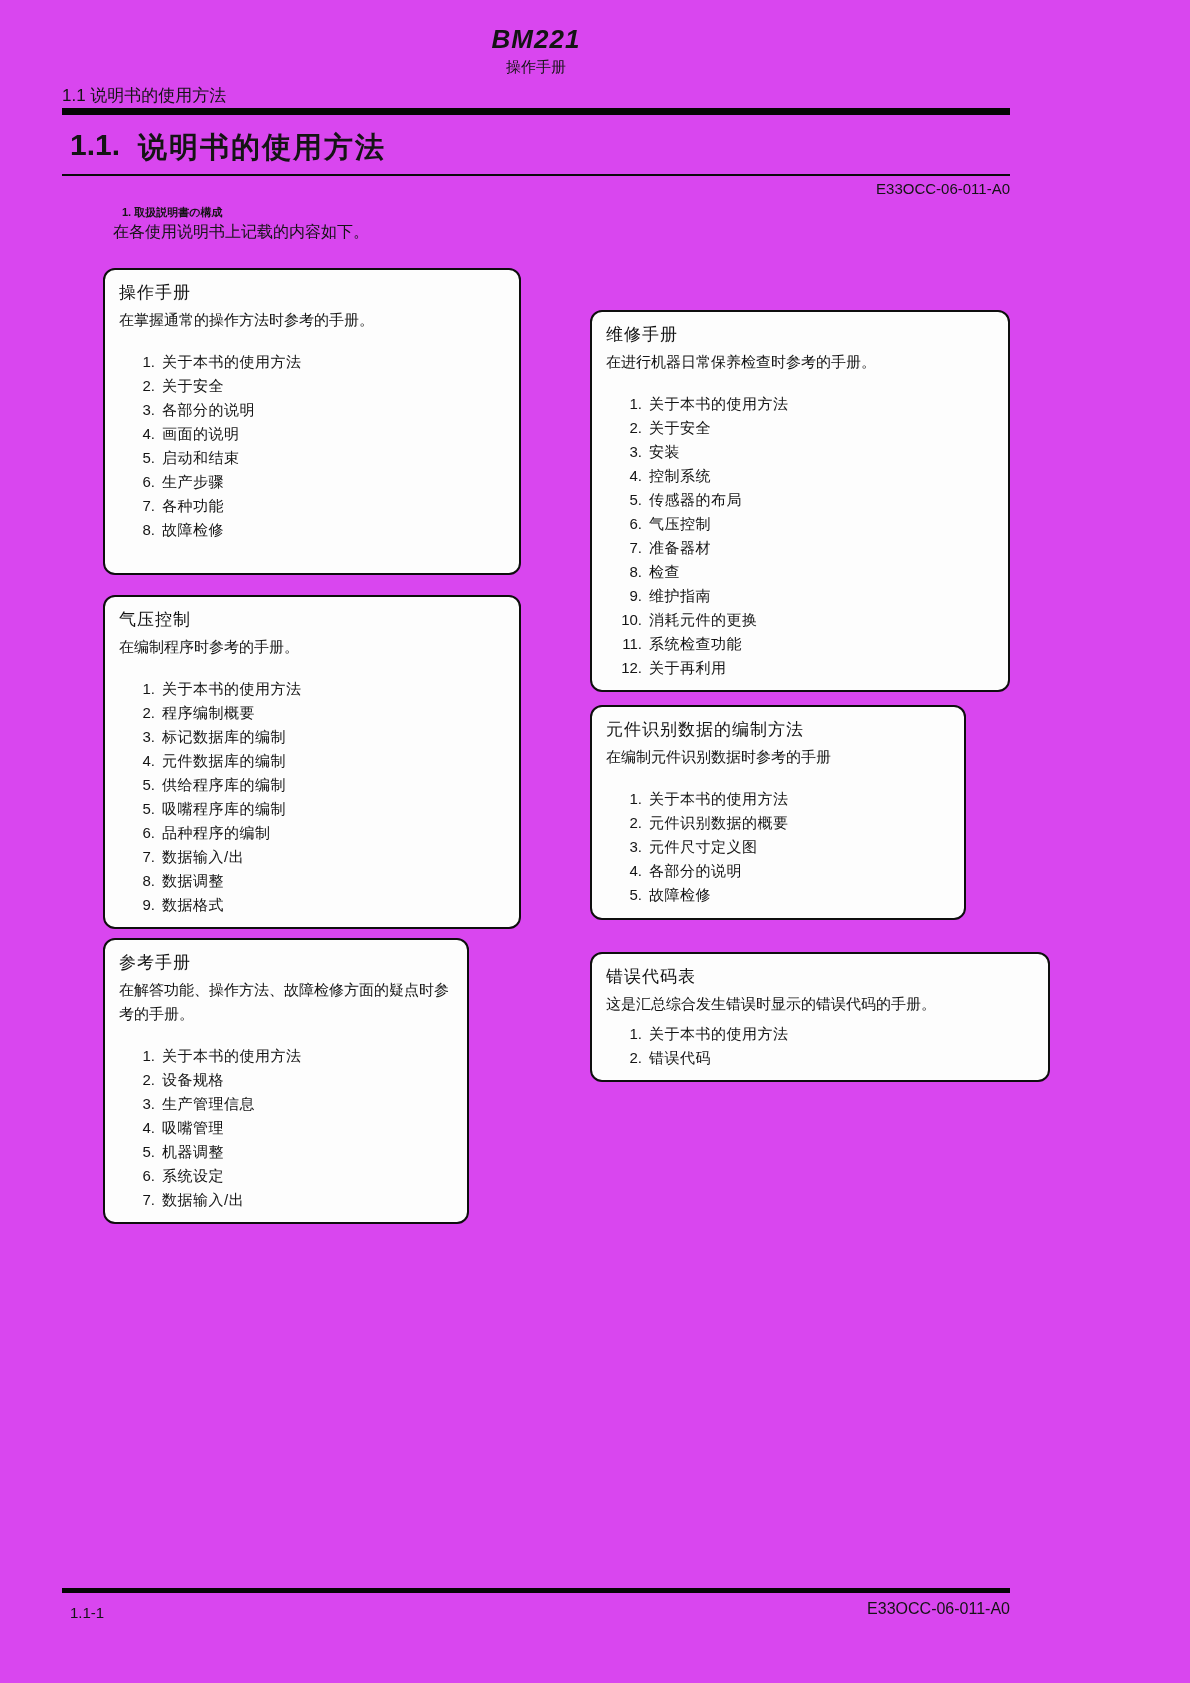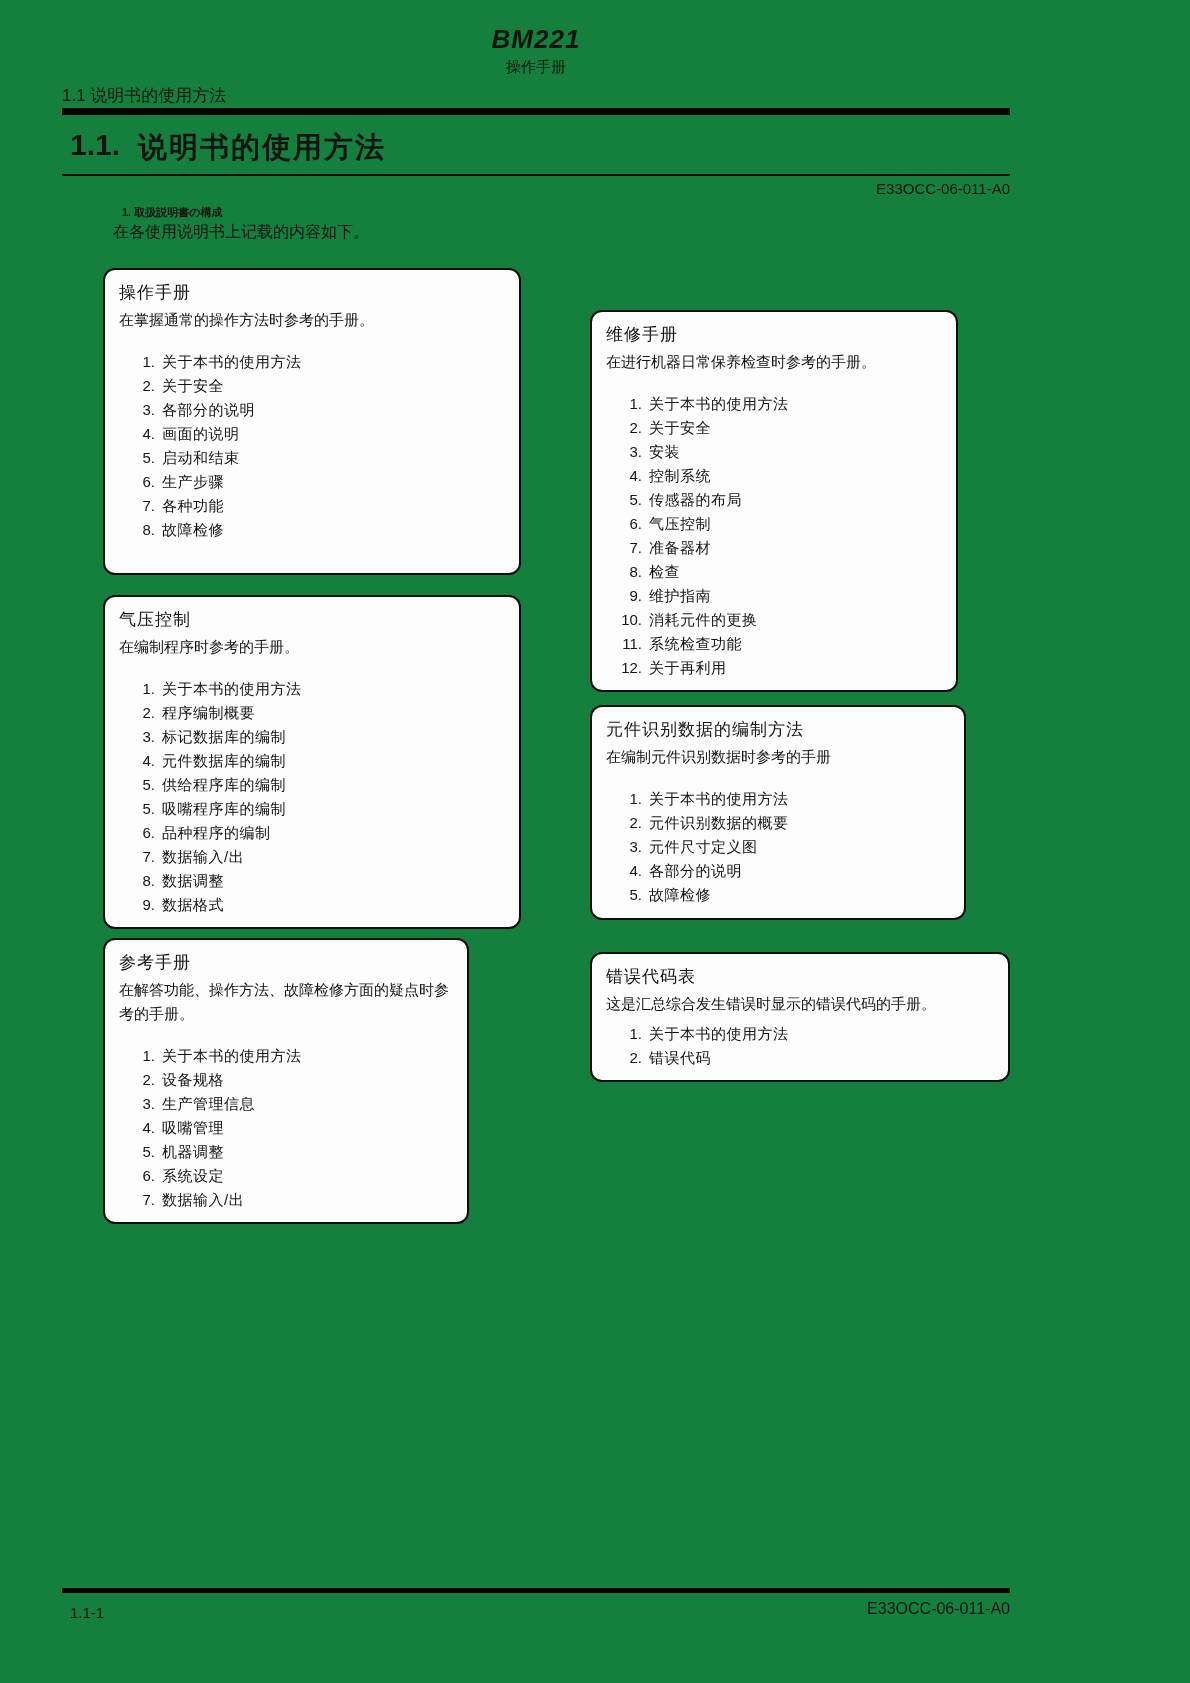--- a/index.html
+++ b/index.html
@@ -1,20 +1,20 @@
 <!DOCTYPE html>
 <html><head>
 <meta charset="utf-8">
 <style>
   * { margin:0; padding:0; box-sizing:border-box; }
   html,body { background:#ffffff; }
   .page {
     position:relative;
     width:1190px; height:1683px;
-    background:#15803d;
+    background:#d946ef;
     font-family:"Liberation Sans", sans-serif;
     color:#141414;
     overflow:hidden;
   }
   .abs { position:absolute; }
   .centerband { left:62px; width:948px; text-align:center; }
 
   .brand { top:24px; font-size:26px; font-weight:bold; font-style:italic; letter-spacing:1px; }
   .brand-sub { top:58px; font-size:15px; }
 
@@ -43,23 +43,23 @@
   .box-list  { list-style:none; margin-top:18px; padding-left:8px; }
   .box-list.tight { margin-top:6px; }
   .box-item  { font-size:15px; line-height:24px; display:flex; }
   .num { display:inline-block; min-width:28px; text-align:right; margin-right:7px; flex:0 0 auto; }
   .txt { letter-spacing:0.5px; }
 
   
   .box-op   { left:103px; top:268px;  width:418px; min-height:307px; }
   .box-prog { left:103px; top:595px;  width:418px; min-height:322px; }
   .box-ref  { left:103px; top:938px;  width:366px; min-height:267px; }
-  .box-mnt  { left:590px; top:310px;  width:368px; min-height:378px; }
+  .box-mnt  { left:590px; top:310px;  width:420px; min-height:378px; }
   .box-rec  { left:590px; top:705px;  width:376px; min-height:215px; }
-  .box-err  { left:590px; top:952px;  width:420px; min-height:123px; }
+  .box-err  { left:590px; top:952px;  width:460px; min-height:123px; }
 
   .rule-thick-bottom { top:1588px; left:62px; width:948px; height:5px; background:#050505; }
   .footer-left  { top:1604px; left:70px; font-size:15px; }
   .footer-right { top:1600px; left:62px; width:948px; text-align:right; font-size:16px; }
 </style>
 </head>
 <body>
 
 <div class="page">
 

